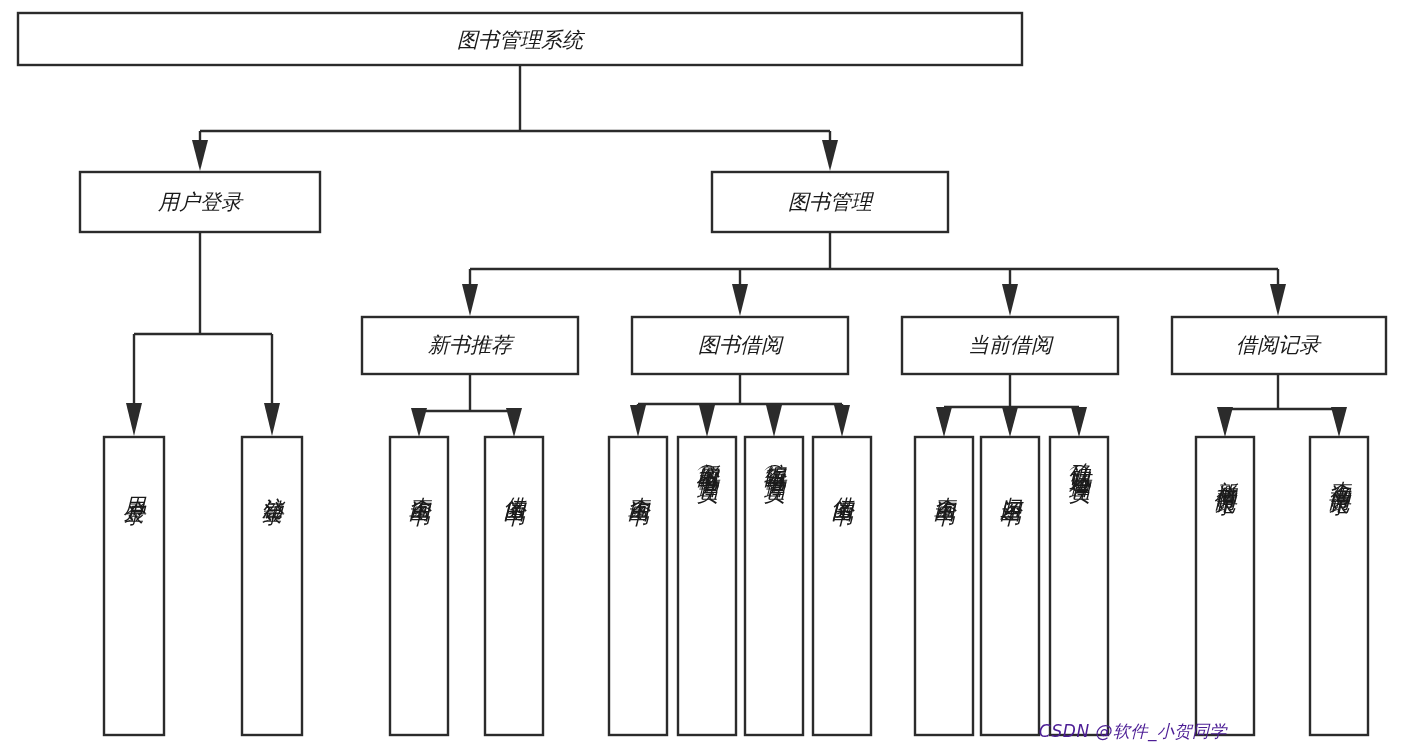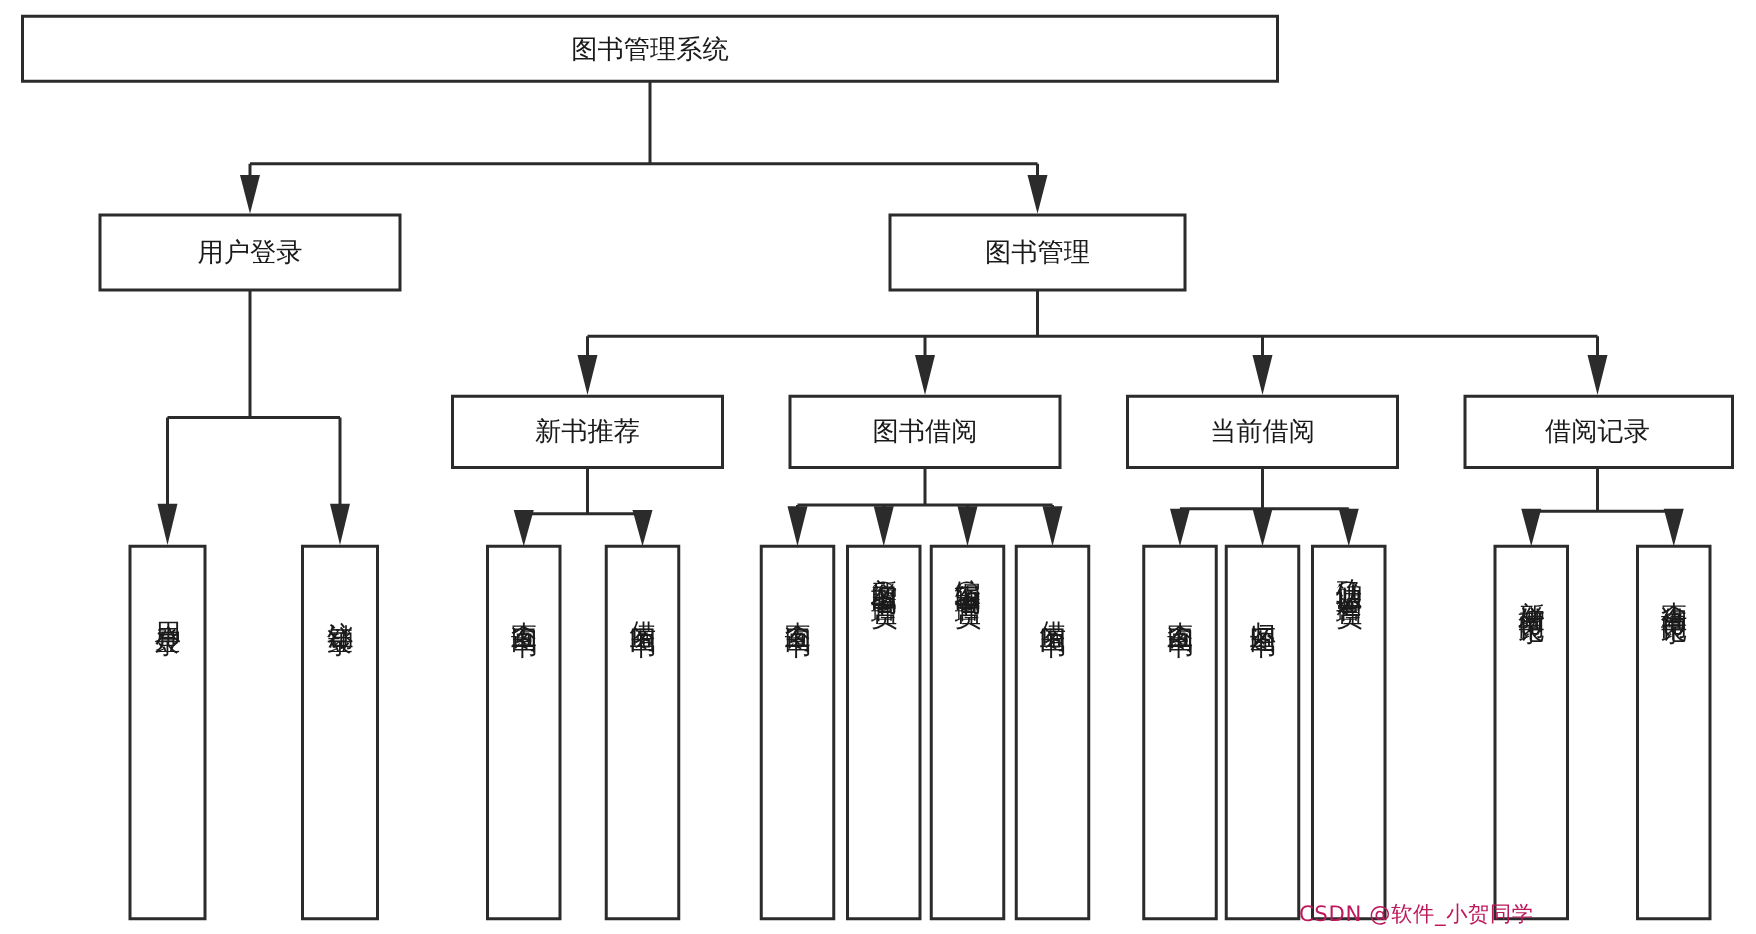--- a/index.html
+++ b/index.html
@@ -12,20 +12,21 @@
     width: 1405px;
     height: 747px;
     font-family: "DejaVu Sans", "Liberation Sans", sans-serif;
     overflow: hidden;
   }
   #diagram-root {
     position: relative;
     width: 1235px;
     height: 747px;
     background: #ffffff;
+    font-style: italic;
   }
   svg.diagram-canvas {
     position: absolute;
     top: 0;
     left: 0;
     width: 1405px;
     height: 747px;
     display: block;
   }
   .node-box {
@@ -67,21 +68,21 @@
     color: #1a1a1a;
     white-space: nowrap;
     text-align: center;
   }
   .watermark {
     position: absolute;
     right: 8px;
     bottom: 4px;
     font-family: "DejaVu Sans", "Liberation Sans", sans-serif;
     font-size: 17px;
-    color: #be185d;
+    color: #4c1d95;
     letter-spacing: 0.5px;
     white-space: nowrap;
     pointer-events: none;
   }
 </style>
 </head>
 <body>
 
 <div id="diagram-root">
 

